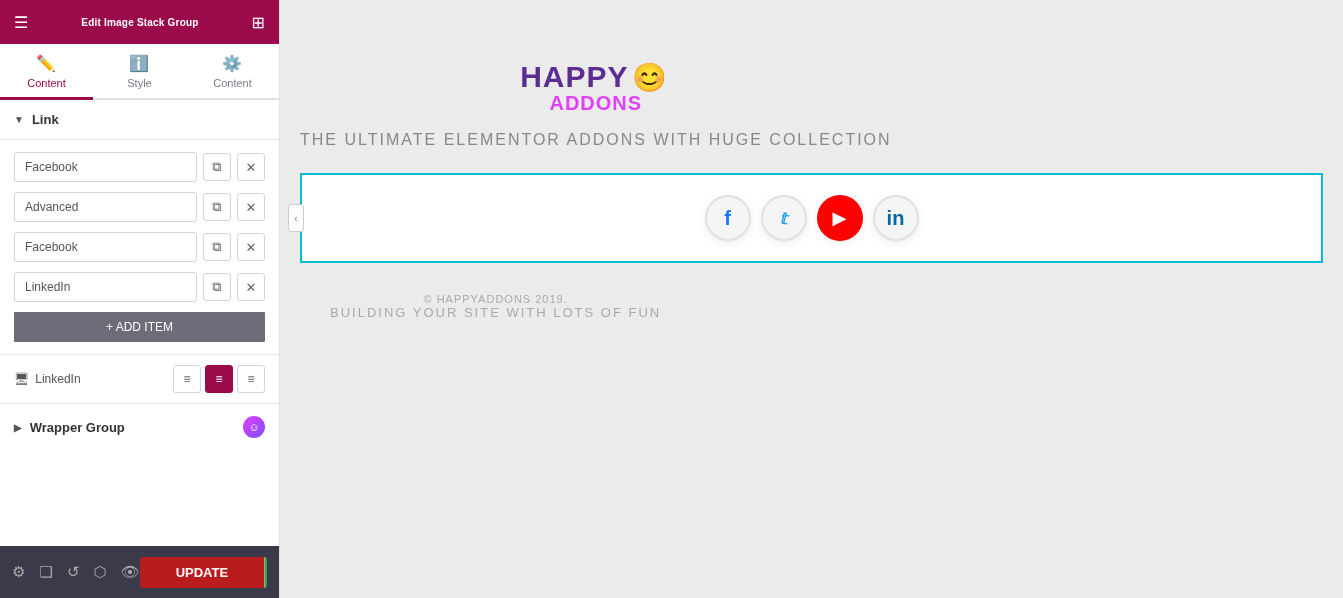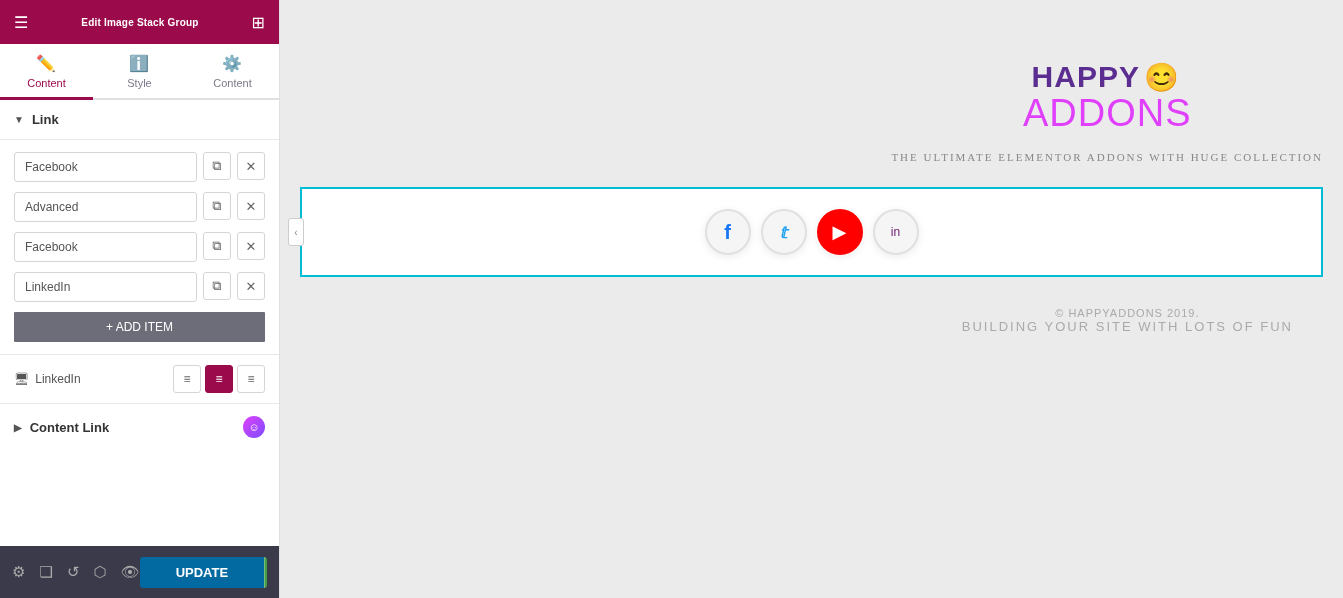--- a/index.html
+++ b/index.html
@@ -88,21 +88,21 @@
       font-size: 10px;
       color: #555;
     }
 
     
     .items-list {
       padding: 12px 14px;
     }
     .item-row {
       display: flex;
-      align-items: flex-start;
+      align-items: center;
       margin-bottom: 10px;
       gap: 6px;
       border-radius: 11px;
     }
     .item-label {
       flex: 1;
       padding: 7px 10px;
       border: 1px solid #d5d5d5;
       border-radius: 3px;
       font-size: 12px;
@@ -228,21 +228,21 @@
       color: #aaa;
       font-size: 15px;
       cursor: pointer;
     }
     .update-btn-group {
       display: flex;
       border-radius: 3px;
       overflow: hidden;
     }
     .update-btn {
-      background: #0369a1;
+      background: #b91c1c;
       color: #fff;
       border: none;
       padding: 8px 36px;
       font-size: 13px;
       font-weight: 600;
       cursor: pointer;
     }
     .update-dropdown {
       background: #43a047;
       color: #fff;
@@ -260,21 +260,21 @@
       display: flex;
       flex-direction: column;
       position: relative;
       overflow: hidden;
     }
 
     .canvas-area {
       flex: 1;
       display: flex;
       flex-direction: column;
-      align-items: flex-end;
+      align-items: flex-start;
       justify-content: flex-start;
       padding: 60px 20px 20px;
       position: relative;
     }
 
     
     .logo-area {
       display: flex;
       flex-direction: column;
       align-items: center;
@@ -286,34 +286,33 @@
       gap: 4px;
       margin-bottom: 18px;
     }
     .logo-text-happy {
       font-size: 30px;
       font-weight: 900;
       color: #5c2d91;
       letter-spacing: 1px;
     }
     .logo-text-addons {
-      font-size: 38px;
-      font-weight: 400;
+      font-size: 20px;
+      font-weight: 700;
       color: #e040fb;
       letter-spacing: 1px;
     }
     .logo-emoji {
       font-size: 28px;
     }
     .logo-subtitle {
-      font-size: 11px;
+      font-size: 16px;
       color: #888;
       letter-spacing: 2px;
       font-weight: 500;
-      font-family: Liberation Serif, serif;
     }
 
     
     .social-section {
       border: 2px solid #00bcd4;
       background: #fff;
       padding: 20px 40px;
       display: flex;
       align-items: center;
       justify-content: center;
@@ -448,21 +447,21 @@
       <div class="align-btns">
         <div class="align-btn">≡</div>
         <div class="align-btn active">≡</div>
         <div class="align-btn">≡</div>
       </div>
     </div>
 
     <div class="wrapper-section">
       <div class="wrapper-left">
         <span class="chevron">▶</span>
-        <span>Content Link</span>
+        <span>Wrapper Group</span>
       </div>
       <div class="happy-icon">☺</div>
     </div>
 
   </div>
 
   <div class="bottom-bar">
     <div class="bottom-icons">
       <span class="bottom-icon">⚙</span>
       <span class="bottom-icon">❑</span>
@@ -493,21 +492,21 @@
       <div class="logo-subtitle">THE ULTIMATE ELEMENTOR ADDONS WITH HUGE COLLECTION</div>
     </div>
 
     <div class="social-section">
       <div class="collapse-arrow">‹</div>
       <div class="social-icons-row">
 
         <div class="social-circle" style="color:#1877f2; font-weight:900; font-size:20px;">f</div>
         <div class="social-circle" style="color:#1da1f2; font-weight:700; font-size:16px; font-style:italic;">𝕥</div>
         <div class="social-circle" style="background:#ff0000; color:#fff; border-color:#ff0000;">▶</div>
-        <div class="social-circle" style="color:#701a75; font-weight:400; font-size:12px;">in</div>
+        <div class="social-circle" style="color:#0369a1; font-weight:700; font-size:20px;">in</div>
 
       </div>
     </div>
 
     <div class="canvas-footer">
       <div class="footer-copyright">© HAPPYADDONS 2019.</div>
       <div class="footer-tagline">BUILDING YOUR SITE WITH LOTS OF FUN</div>
     </div>
 
   </div>

